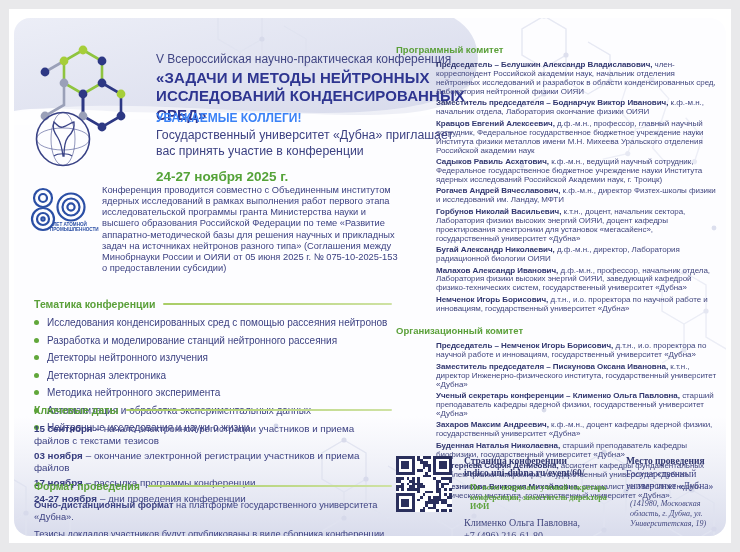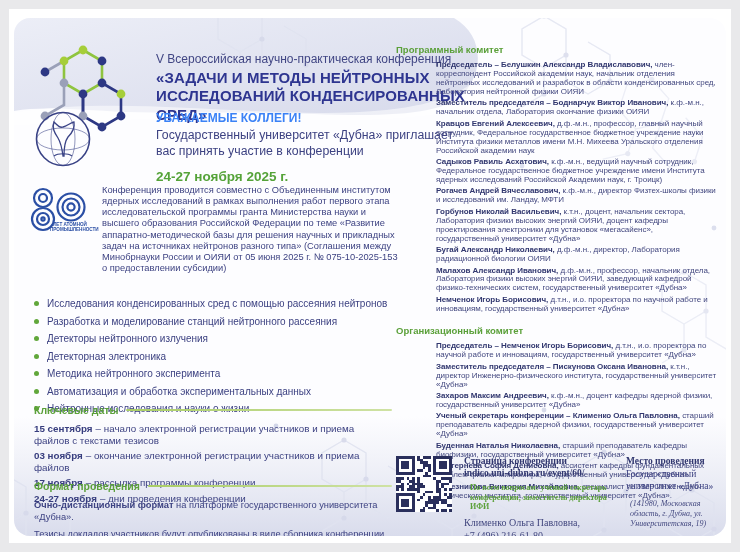--- a/index.html
+++ b/index.html
@@ -162,20 +162,21 @@
       <circle cx="43" cy="24" r="13.5"></circle>
           <circle cx="43" cy="24" r="8.5"></circle>
           <circle cx="43" cy="24" r="3.6"></circle>
     </g>
   </svg>
   <div class="logo80-caption">лет атомной промышленности</div>
 
   <div id="about-text">Конференция проводится совместно с Объединенным институтом ядерных исследований в рамках выполнения работ первого этапа исследовательской программы гранта Министерства науки и высшего образования Российской Федерации по теме «Развитие аппаратно-методической базы для решения научных и прикладных задач на источниках нейтронов разного типа» (Соглашения между Минобрнауки России и ОИЯИ от 05 июня 2025 г. № 075-10-2025-153 о предоставлении субсидии)</div>
 
   <div class="sec" id="topics-sec">
+    <h3 class="sec-h">Тематика конференции</h3>
     <ul class="topics">
 
     <li><span>Исследования конденсированных сред с помощью рассеяния нейтронов</span></li>
           <li><span>Разработка и моделирование станций нейтронного рассеяния</span></li>
           <li><span>Детекторы нейтронного излучения</span></li>
           <li><span>Детекторная электроника</span></li>
           <li><span>Методика нейтронного эксперимента</span></li>
           <li><span>Автоматизация и обработка экспериментальных данных</span></li>
           <li><span>Нейтронные исследования и науки о жизни</span></li>
         </ul>
@@ -198,35 +199,35 @@
     <p class="fmt">Тезисы докладов участников будут опубликованы в виде сборника конференции, индексируемого в РИНЦ</p>
   </div>
 
   <div id="right">
     <h3 class="green-h">Программный комитет</h3>
     <div>
 
     <p class="member"><b>Председатель – Белушкин Александр Владиславович,</b> <span>член-корреспондент Российской академии наук, начальник отделения нейтронных исследований и разработок в области конденсированных сред, Лаборатория нейтронной физики ОИЯИ</span></p>
           <p class="member"><b>Заместитель председателя – Боднарчук Виктор Иванович,</b> <span>к.ф.-м.н., начальник отдела, Лаборатория окончание физики ОИЯИ</span></p>
           <p class="member"><b>Кравцов Евгений Алексеевич,</b> <span>д.ф.-м.н., профессор, главный научный сотрудник, Федеральное государственное бюджетное учреждение науки Института физики металлов имени М.Н. Михеева Уральского отделения Российской академии наук</span></p>
-          <p class="member"><b>Садыков Равиль Асхатович,</b> <span>к.ф.-м.н., ведущий научный сотрудник, Федеральное государственное бюджетное учреждение имени Института ядерных исследований Российской Академии наук, г. Троицк)</span></p>
+          <p class="member"><b>Садыков Равиль Асхатович,</b> <span>к.ф.-м.н., ведущий научный сотрудник, Федеральное государственное бюджетное учреждение науки Института ядерных исследований Российской Академии наук, г. Троицк)</span></p>
           <p class="member"><b>Рогачев Андрей Вячеславович,</b> <span>к.ф.-м.н., директор Физтех-школы физики и исследований им. Ландау, МФТИ</span></p>
           <p class="member"><b>Горбунов Николай Васильевич,</b> <span>к.т.н., доцент, начальник сектора, Лаборатория физики высоких энергий ОИЯИ, доцент кафедры проектирования электроники для установок «мегасайенс», государственный университет «Дубна»</span></p>
           <p class="member"><b>Бугай Александр Николаевич,</b> <span>д.ф.-м.н., директор, Лаборатория радиационной биологии ОИЯИ</span></p>
           <p class="member"><b>Малахов Александр Иванович,</b> <span>д.ф.-м.н., профессор, начальник отдела, Лаборатория физики высоких энергий ОИЯИ, заведующий кафедрой физико-технических систем, государственный университет «Дубна»</span></p>
           <p class="member"><b>Немченок Игорь Борисович,</b> <span>д.т.н., и.о. проректора по научной работе и инновациям, государственный университет «Дубна»</span></p>
         </div>
     <div class="org-gap"></div>
     <h3 class="green-h">Организационный комитет</h3>
     <div>
 
     <p class="member"><b>Председатель – Немченок Игорь Борисович,</b> <span>д.т.н., и.о. проректора по научной работе и инновациям, государственный университет «Дубна»</span></p>
           <p class="member"><b>Заместитель председателя – Пискунова Оксана Ивановна,</b> <span>к.т.н., директор Инженерно-физического института, государственный университет «Дубна»</span></p>
+          <p class="member"><b>Ученый секретарь конференции – Клименко Ольга Павловна,</b> <span>старший преподаватель кафедры ядерной физики, государственный университет «Дубна»</span></p>
           <p class="member"><b>Захаров Максим Андреевич,</b> <span>к.ф.-м.н., доцент кафедры ядерной физики, государственный университет «Дубна»</span></p>
-          <p class="member"><b>Ученый секретарь конференции – Клименко Ольга Павловна,</b> <span>старший преподаватель кафедры ядерной физики, государственный университет «Дубна»</span></p>
           <p class="member"><b>Буденная Наталья Николаевна,</b> <span>старший преподаватель кафедры биофизики, государственный университет «Дубна»</span></p>
           <p class="member"><b>Надгернева София Денисовна,</b> <span>ассистент кафедры фундаментальных проблем физики микромира, государственный университет «Дубна»</span></p>
           <p class="member"><b>Березникова Виктория Михайловна,</b> <span>специалист по УМР Инженерно-физического института, государственный университет «Дубна».</span></p>
         </div>
   </div>
 
   <div id="footer-right">
     <svg id="qr" viewBox="0 0 21 21" xmlns="http://www.w3.org/2000/svg" shape-rendering="crispEdges">
       <rect x="0" y="0" width="21" height="21" fill="#ffffff"></rect>
       <g id="qr-mods" fill="#2a2f5c">

